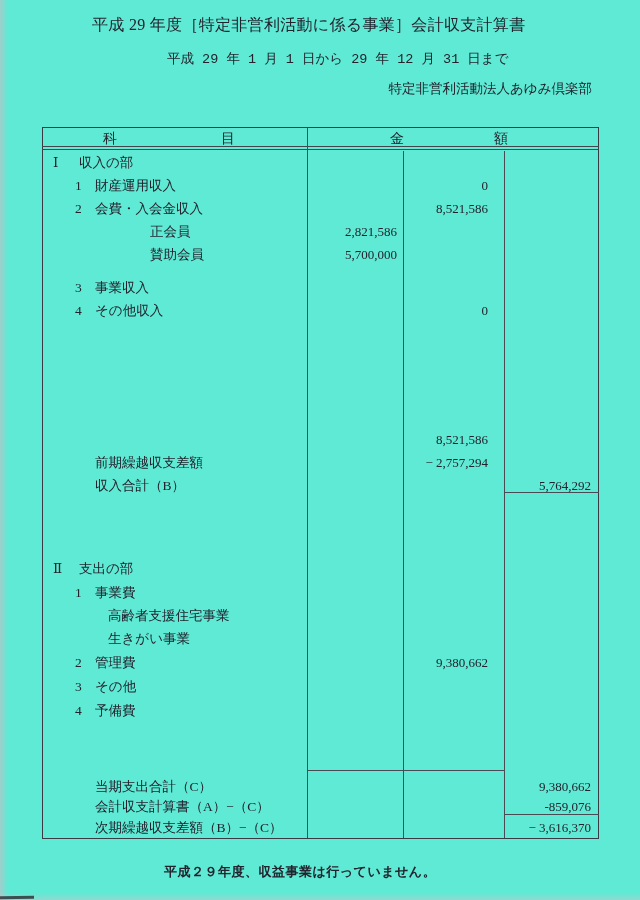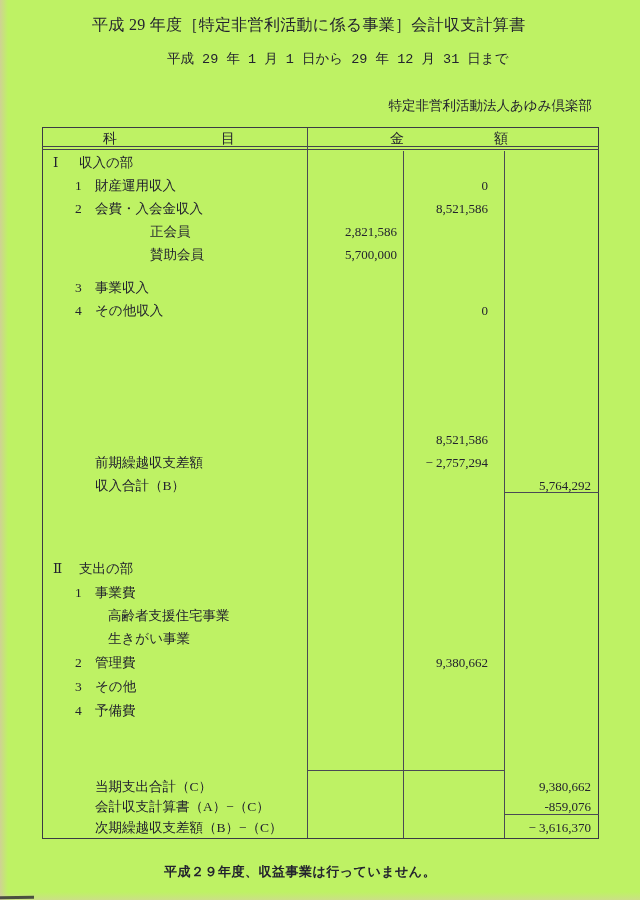--- a/index.html
+++ b/index.html
@@ -1,28 +1,28 @@
 <!DOCTYPE html>
 <html><head>
 <meta charset="utf-8">
 <style>
   html,body{margin:0;padding:0;background:#e9e9e9;}
   .page{
     position:relative; width:640px; height:900px; overflow:hidden;
-    background:#bef264; color:#23232e;
+    background:#5eead4; color:#23232e;
     font-family:"Liberation Serif","DejaVu Serif",serif;
   }
   .edge-left{position:absolute;left:0;top:0;width:8px;height:100%;
     background:linear-gradient(to right, rgba(225,178,194,.5), rgba(225,178,194,0));}
   .edge-bottom{position:absolute;left:0;bottom:0;width:100%;height:8px;
     background:linear-gradient(to top, rgba(228,190,200,.35), rgba(228,190,200,0));}
   .scan-mark{position:absolute;left:0;top:896px;width:34px;height:3px;background:#2a2a30;opacity:.8;transform:rotate(-1deg);}
   .doc-title{position:absolute;left:92px;top:14px;font-size:16px;line-height:22px;letter-spacing:.3px;}
   .doc-period{position:absolute;left:167px;top:50px;font-size:13.5px;line-height:20px;font-family:Liberation Mono, monospace;}
-  .doc-org{position:absolute;right:48px;top:96px;font-size:13.5px;line-height:20px;text-align:center;}
+  .doc-org{position:absolute;right:48px;top:79px;font-size:13.5px;line-height:20px;text-align:center;}
   .doc-footnote{position:absolute;left:164px;top:862px;font-size:13px;line-height:20px;letter-spacing:.5px;font-weight:bold;}
 
   
   .tbl-border{position:absolute;left:42px;top:127px;width:557px;height:712px;
     border:1.5px solid #3a3a44;box-sizing:border-box;}
   .hdr-rule{position:absolute;left:42px;top:146px;width:557px;height:4px;
     border-top:1px solid #44444c;border-bottom:1px solid #44444c;box-sizing:border-box;}
   .vl{position:absolute;width:1px;background:#4a4a54;}
   .vl1{left:307px;top:128px;height:710px;}
   .vl2{left:403px;top:151px;height:687px;}

